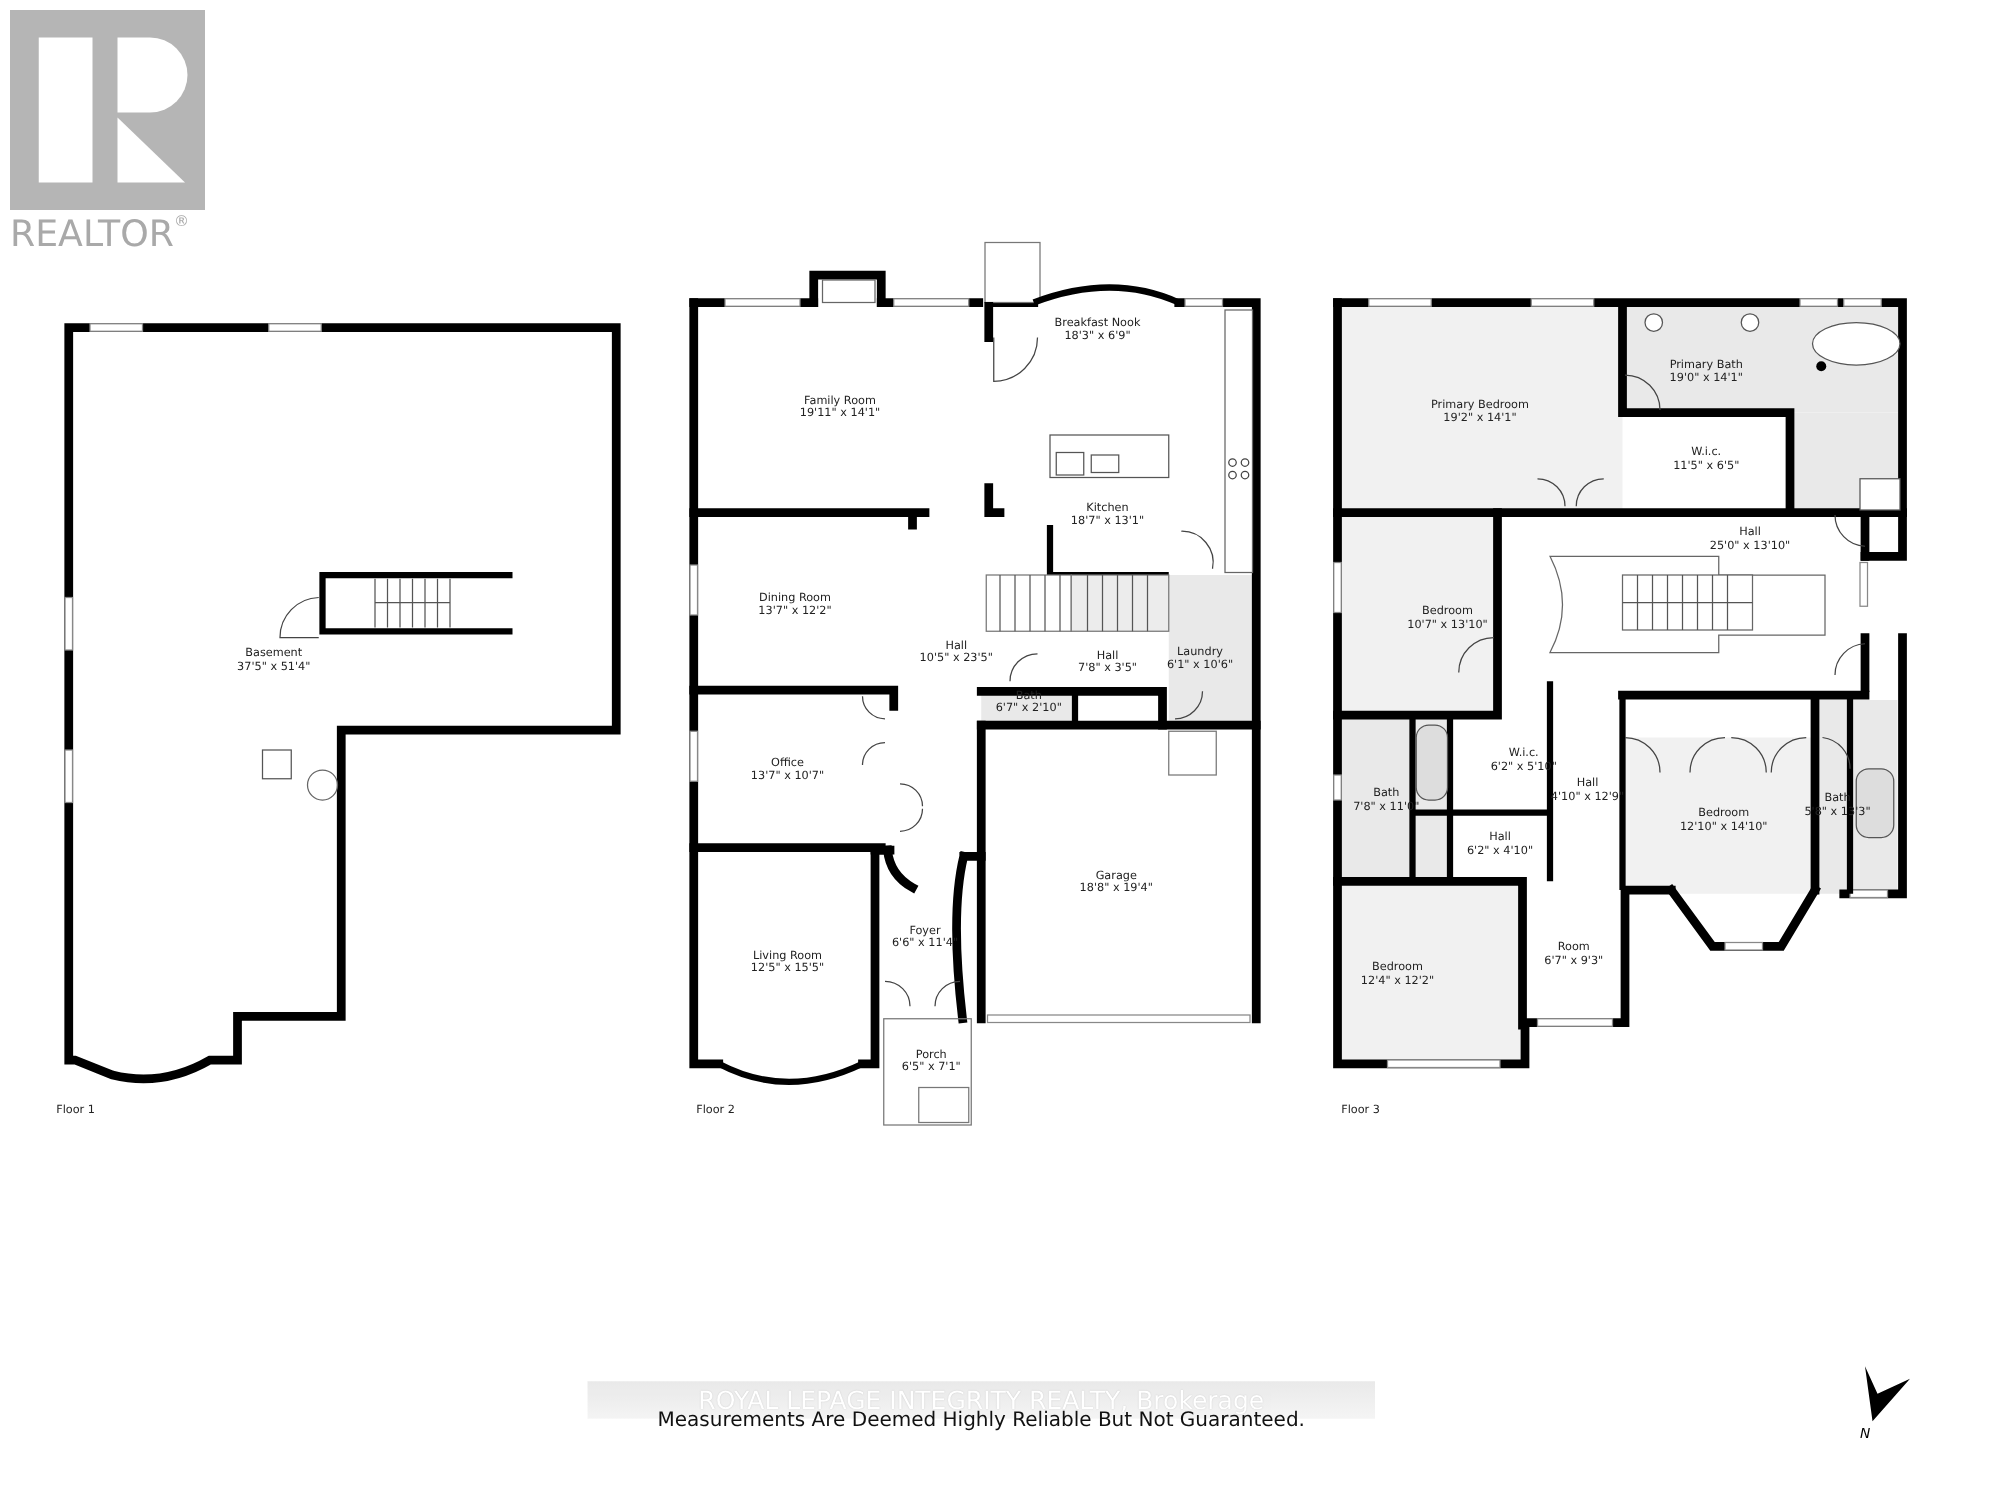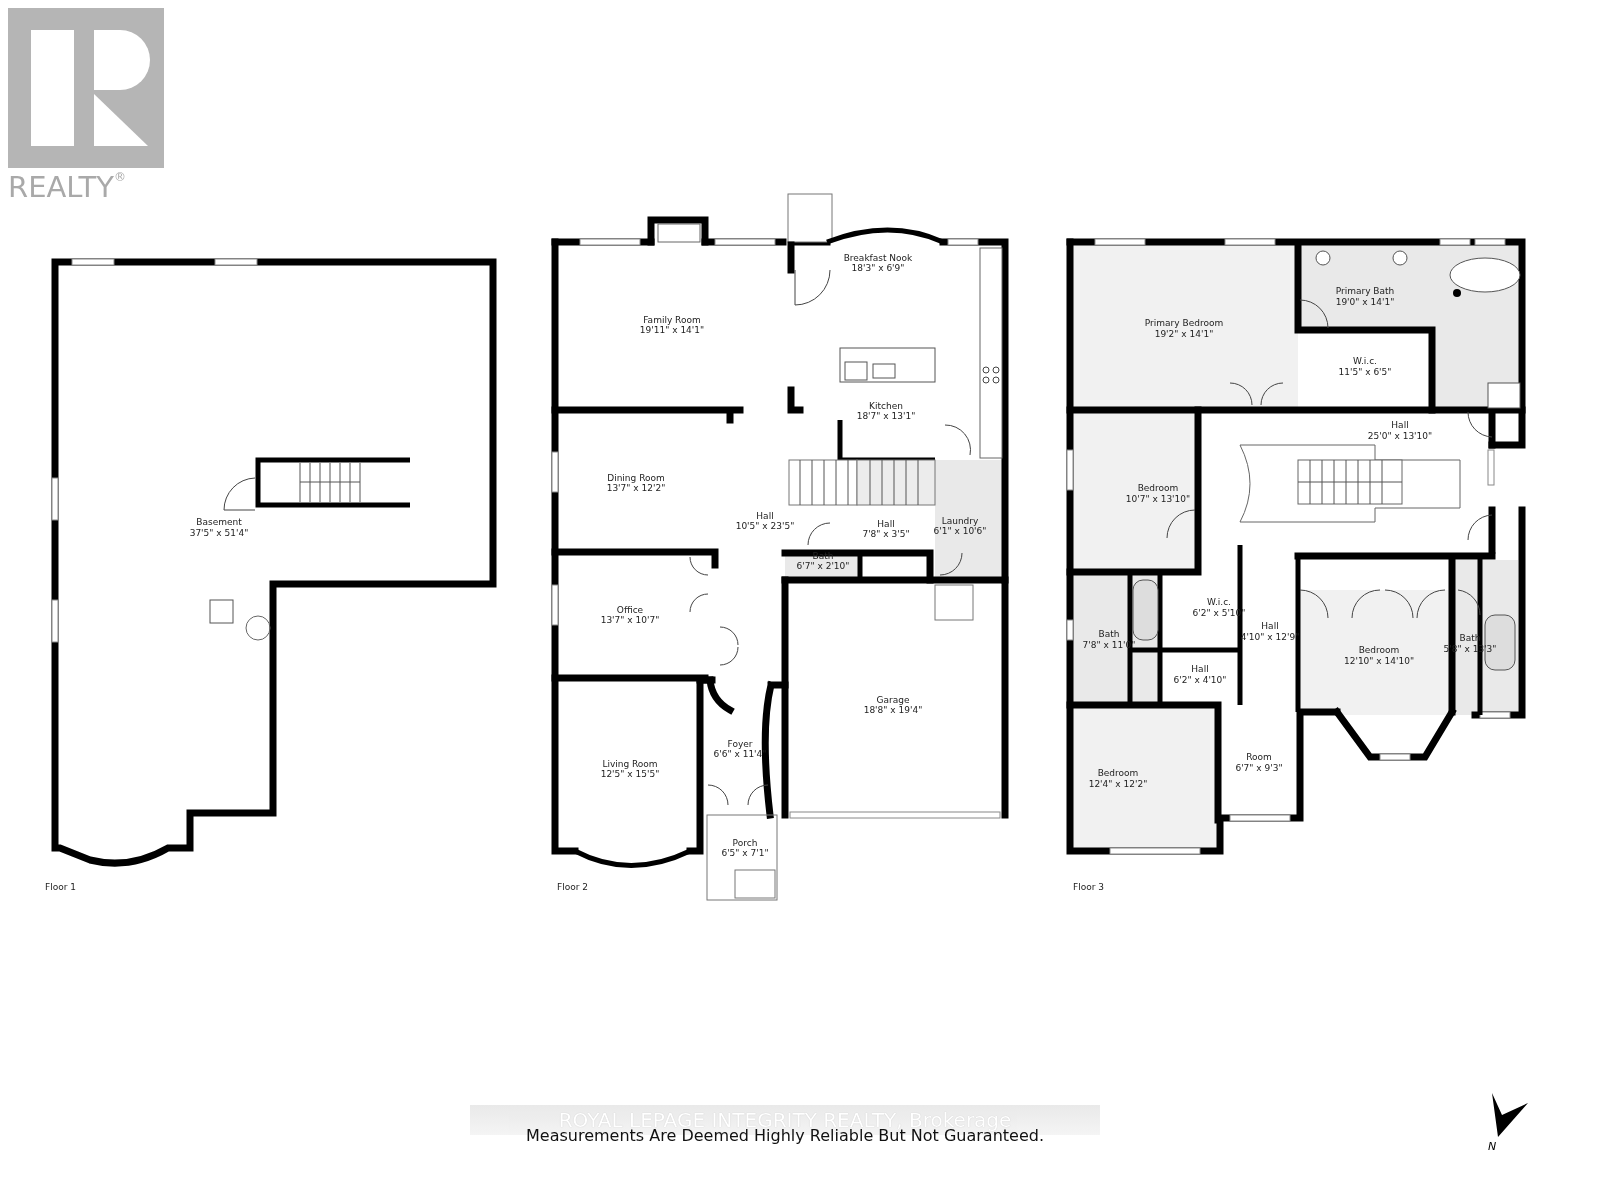--- a/index.html
+++ b/index.html
@@ -29,21 +29,21 @@
 
 <div class="realtor">
   <div class="realtor-box">
     <svg width="156" height="160" viewBox="0 0 156 160">
       <rect x="0" y="0" width="156" height="160" fill="#b5b5b5"></rect>
       <rect x="23" y="22" width="43" height="116" fill="#fff"></rect>
       <path d="M86 22 H112 A28 28 0 0 1 112 82 H86 Z" fill="#fff"></path>
       <path d="M86 86 L140 138 H86 Z" fill="#fff"></path>
     </svg>
   </div>
-  <div class="realtor-text"><span>REALTY</span><sup>®</sup></div>
+  <div class="realtor-text"><span>REALTOR</span><sup>®</sup></div>
 </div>
 
 <svg id="plan" viewBox="0 0 1600 1200">
 
   <g>
     <path class="wall" d="M55 262 H493 V584 H273 V813 H190 V848 H168 Q130 870 90 860 L60 848 H55 Z"></path>
 
     <rect class="win" x="72" y="259" width="42" height="6"></rect>
     <rect class="win" x="215" y="259" width="42" height="6"></rect>
     <rect class="win" x="52" y="478" width="6" height="42"></rect>

